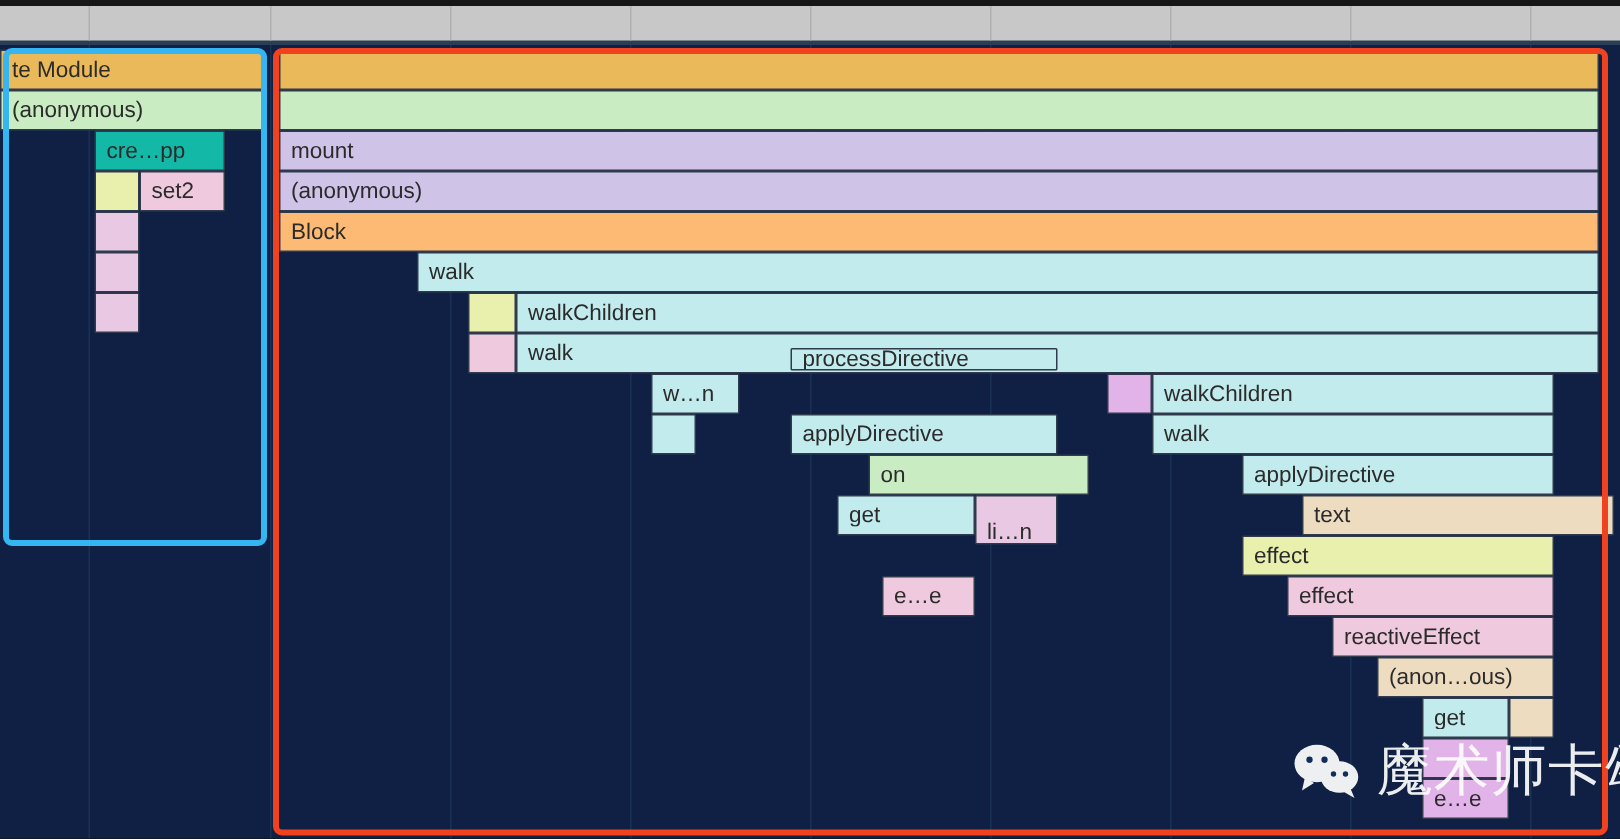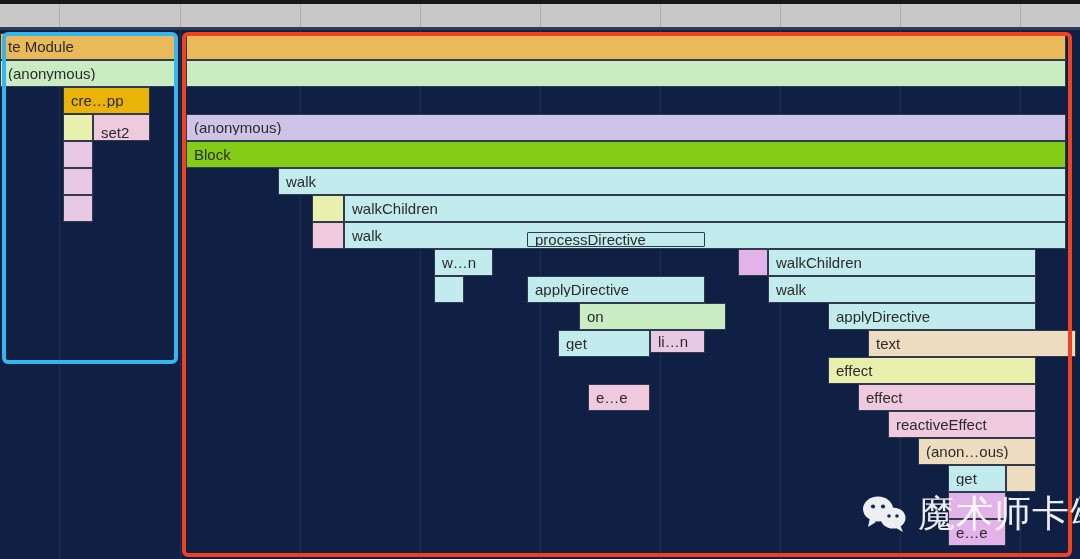--- a/index.html
+++ b/index.html
@@ -59,48 +59,51 @@
       <div class="vg" style="left: 660px;"></div>
       <div class="vg" style="left: 780px;"></div>
       <div class="vg" style="left: 900px;"></div>
       <div class="vg" style="left: 1020px;"></div>
       <div class="frame" style="left: 0px; width: 176px; top: 3px; height: 27px; background: rgb(234, 185, 89);">
         <span class="lbl">te Module</span>
       </div>
       <div class="frame" style="left: 0px; width: 176px; top: 30px; height: 27px; background: rgb(201, 236, 194);">
         <span class="lbl">(anonymous)</span>
       </div>
-      <div class="frame" style="left: 63px; width: 87px; top: 57px; height: 27px; background: #eab308;">
+      <div class="frame" style="left: 63px; width: 87px; top: 57px; height: 27px; background: #14b8a6;">
         <span class="lbl">cre…pp</span>
       </div>
       <div class="frame" style="left: 63px; width: 30px; top: 84px; height: 27px; background: rgb(233, 240, 174);">
         <span class="lbl"></span>
       </div>
-      <div class="frame" style="left: 93px; width: 57px; top: 84px; height: 27px; background: rgb(239, 201, 222); align-items: flex-end;">
+      <div class="frame" style="left: 93px; width: 57px; top: 84px; height: 27px; background: rgb(239, 201, 222);">
         <span class="lbl">set2</span>
       </div>
       <div class="frame" style="left: 63px; width: 30px; top: 111px; height: 27px; background: rgb(232, 200, 226);">
         <span class="lbl"></span>
       </div>
       <div class="frame" style="left: 63px; width: 30px; top: 138px; height: 27px; background: rgb(232, 200, 226);">
         <span class="lbl"></span>
       </div>
       <div class="frame" style="left: 63px; width: 30px; top: 165px; height: 27px; background: rgb(232, 200, 226);">
         <span class="lbl"></span>
       </div>
       <div class="frame" style="left: 186px; width: 880px; top: 3px; height: 27px; background: rgb(234, 185, 89);">
         <span class="lbl"></span>
       </div>
       <div class="frame" style="left: 186px; width: 880px; top: 30px; height: 27px; background: rgb(201, 236, 194);">
         <span class="lbl"></span>
       </div>
+      <div class="frame" style="left: 186px; width: 880px; top: 57px; height: 27px; background: rgb(207, 196, 232);">
+        <span class="lbl">mount</span>
+      </div>
       <div class="frame" style="left: 186px; width: 880px; top: 84px; height: 27px; background: rgb(207, 196, 232);">
         <span class="lbl">(anonymous)</span>
       </div>
-      <div class="frame" style="left: 186px; width: 880px; top: 111px; height: 27px; background: #84cc16;">
+      <div class="frame" style="left: 186px; width: 880px; top: 111px; height: 27px; background: #fdba74;">
         <span class="lbl">Block</span>
       </div>
       <div class="frame" style="left: 278px; width: 788px; top: 138px; height: 27px; background: rgb(194, 235, 238);">
         <span class="lbl">walk</span>
       </div>
       <div class="frame" style="left: 312px; width: 32px; top: 165px; height: 27px; background: rgb(233, 240, 174);">
         <span class="lbl"></span>
       </div>
       <div class="frame" style="left: 344px; width: 722px; top: 165px; height: 27px; background: rgb(194, 235, 238);">
         <span class="lbl">walkChildren</span>
@@ -134,21 +137,21 @@
       </div>
       <div class="frame" style="left: 558px; width: 147px; top: 273px; height: 27px; background: rgb(201, 236, 194); margin-left: 21px;">
         <span class="lbl">on</span>
       </div>
       <div class="frame" style="left: 828px; width: 208px; top: 273px; height: 27px; background: rgb(194, 235, 238);">
         <span class="lbl">applyDirective</span>
       </div>
       <div class="frame" style="left: 558px; width: 92px; top: 300px; height: 27px; background: rgb(194, 235, 238);">
         <span class="lbl">get</span>
       </div>
-      <div class="frame" style="left: 650px; width: 55px; top: 300px; height: 23px; background: rgb(232, 200, 226);">
+      <div class="frame" style="left: 650px; width: 55px; top: 300px; height: 33px; background: rgb(232, 200, 226); align-items: flex-end;">
         <span class="lbl">li…n</span>
       </div>
       <div class="frame" style="left: 828px; width: 208px; top: 300px; height: 27px; background: rgb(238, 220, 192); margin-left: 40px;">
         <span class="lbl">text</span>
       </div>
       <div class="frame" style="left: 828px; width: 208px; top: 327px; height: 27px; background: rgb(233, 240, 174);">
         <span class="lbl">effect</span>
       </div>
       <div class="frame" style="left: 588px; width: 62px; top: 354px; height: 27px; background: rgb(239, 201, 222);">
         <span class="lbl">e…e</span>

